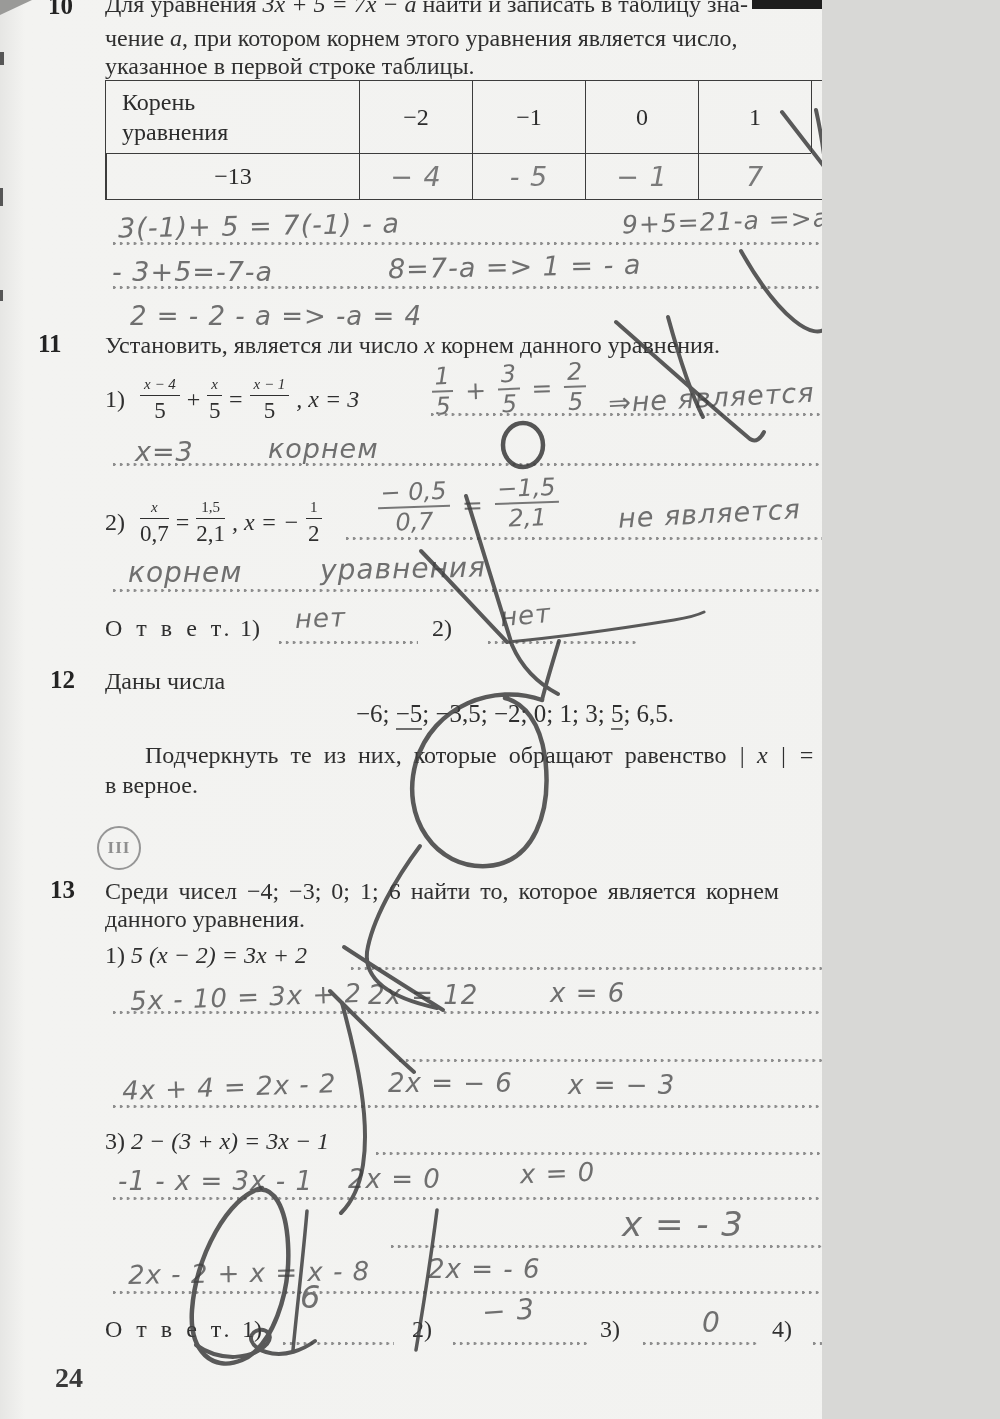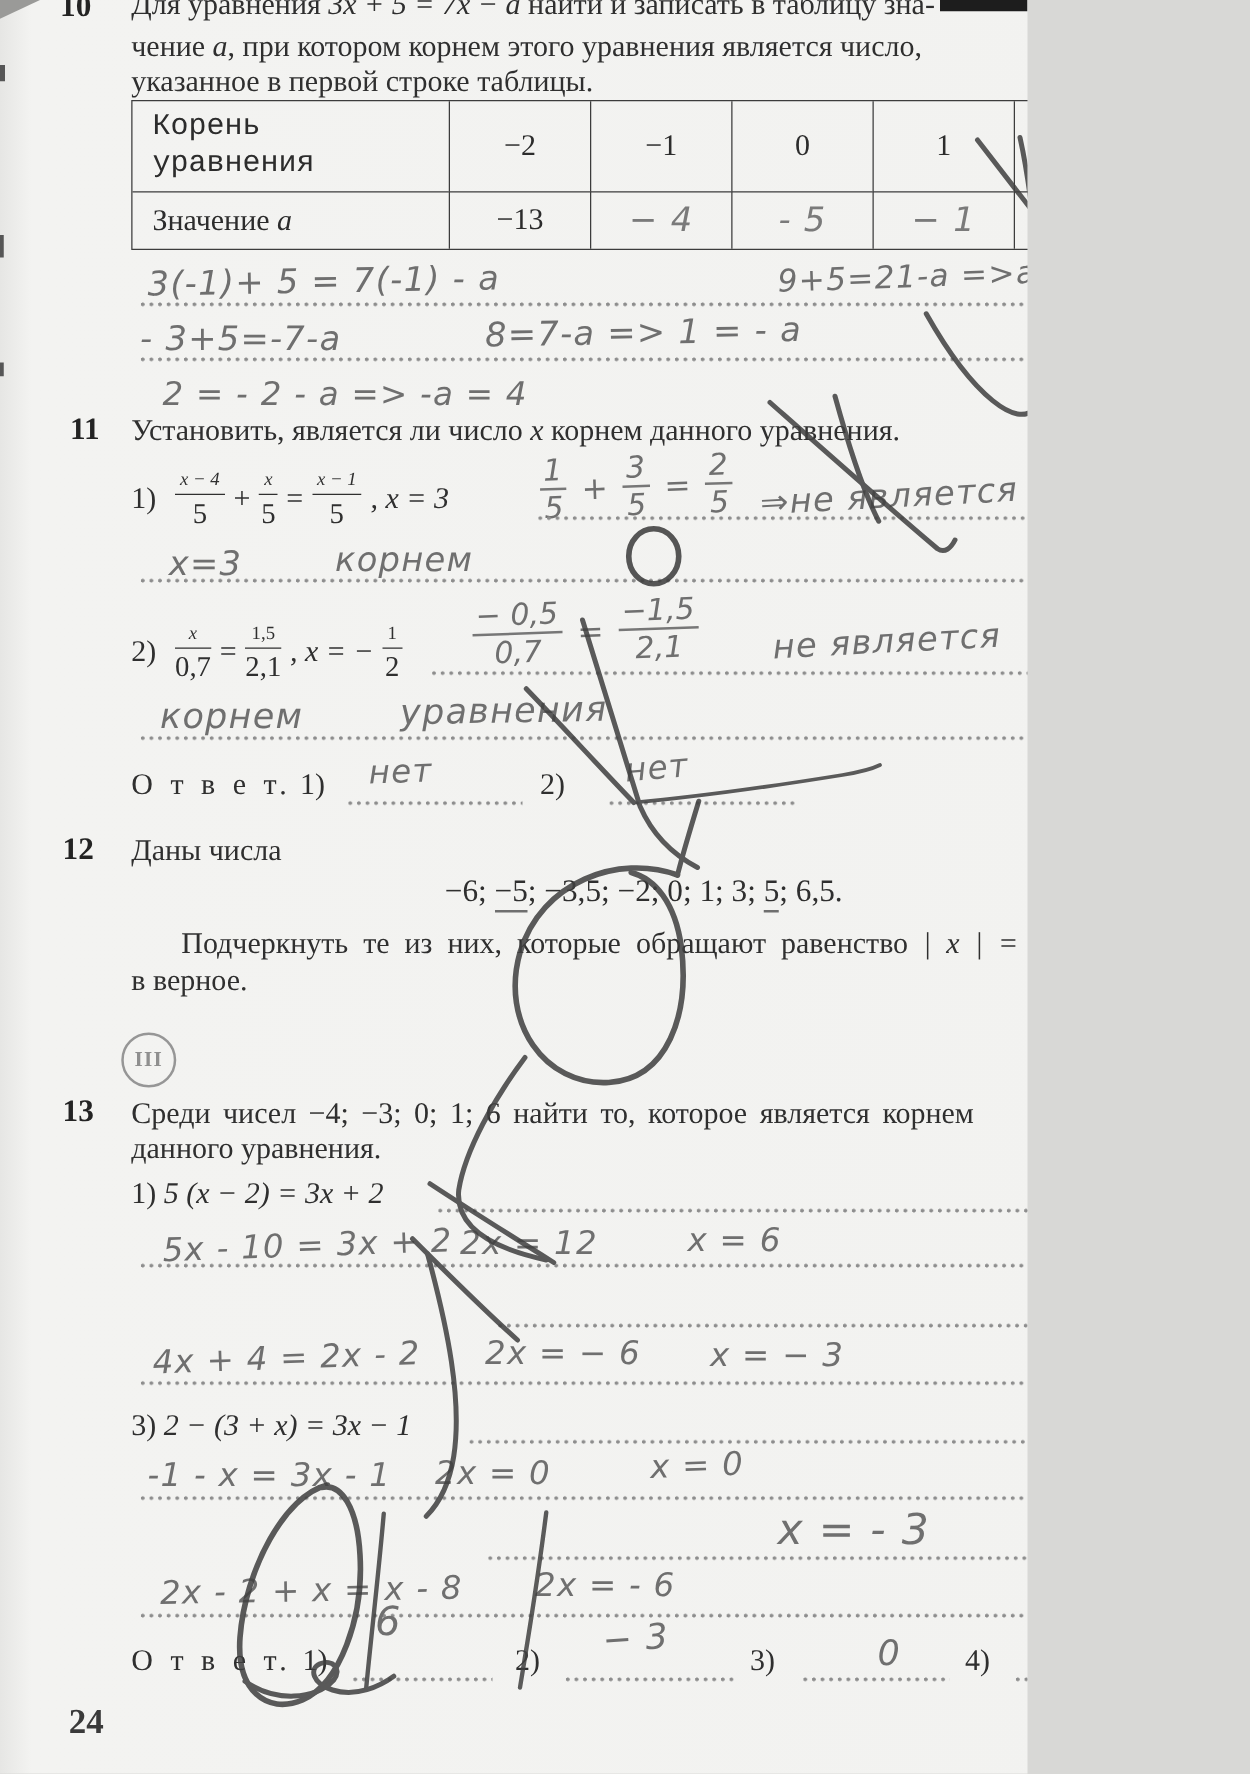--- a/index.html
+++ b/index.html
@@ -60,45 +60,42 @@
   <div class="pnum" style="left:48px;top:-8px;">10</div>
   <div class="pt" style="left:105px;top:-9px;">
     <span>Для уравнения </span><span class="it">3x + 5 = 7x − a</span><span> найти и записать в таблицу зна-</span>
   </div>
   <div class="pt" style="left:105px;top:25px;">
     <span>чение </span><span class="it">a</span><span>, при котором корнем этого уравнения является число,</span>
   </div>
   <div class="pt" style="left:105px;top:53px;">указанное в первой строке таблицы.</div>
 
   <div class="tbl">
-    <div class="tc noL noT lab" style="white-space:normal;width:180px;font-family:Liberation Mono, monospace;">Корень уравнения</div>
+    <div class="tc noL noT lab" style="white-space:normal;width:180px;">Корень уравнения</div>
     <div class="tc noT">−2</div>
     <div class="tc noT">−1</div>
     <div class="tc noT">0</div>
     <div class="tc noT">1</div>
     <div class="tc noT">3</div>
-    <div class="tc noL lab">
-      <span>Значение </span>&nbsp;<span class="it">a</span>
-    </div>
     <div class="tc">−13</div>
     <div class="tc hwc">− 4</div>
     <div class="tc hwc">- 5</div>
     <div class="tc hwc">− 1</div>
     <div class="tc hwc">7</div>
   </div>
 
   <div class="hw" style="left:118px;top:210px;font-size:27px;transform:rotate(-1deg);">3(-1)+ 5 =  7(-1) - a</div>
   <div class="hw" style="left:622px;top:206px;font-size:25px;transform:rotate(-2deg);">9+5=21-a  =&gt;a=-7</div>
   <div class="hw" style="left:112px;top:256px;font-size:27px;">- 3+5=-7-a</div>
   <div class="hw" style="left:388px;top:251px;font-size:27px;transform:rotate(-1deg);">8=7-a  =&gt; 1 = - a</div>
   <div class="hw" style="left:130px;top:301px;font-size:26px;">2 = - 2 - a   =&gt;  -a =  4</div>
   <div class="dl" style="left:112px;top:241px;width:820px;"></div>
   <div class="dl" style="left:112px;top:285px;width:825px;"></div>
 
-  <div class="pnum" style="left:56px;top:330px;">11</div>
+  <div class="pnum" style="left:38px;top:330px;">11</div>
   <div class="pt" style="left:105px;top:332px;">
     <span>Установить, является ли число </span><span class="it">x</span><span> корнем данного уравнения.</span>
   </div>
 
   <div class="eqrow" style="left:105px;top:370px;height:58px;">
     <span style="margin-right:8px;">1)</span>
     <span class="fr">
         <span class="fn it">x − 4</span>
         <span class="fd">5</span>
       </span>

